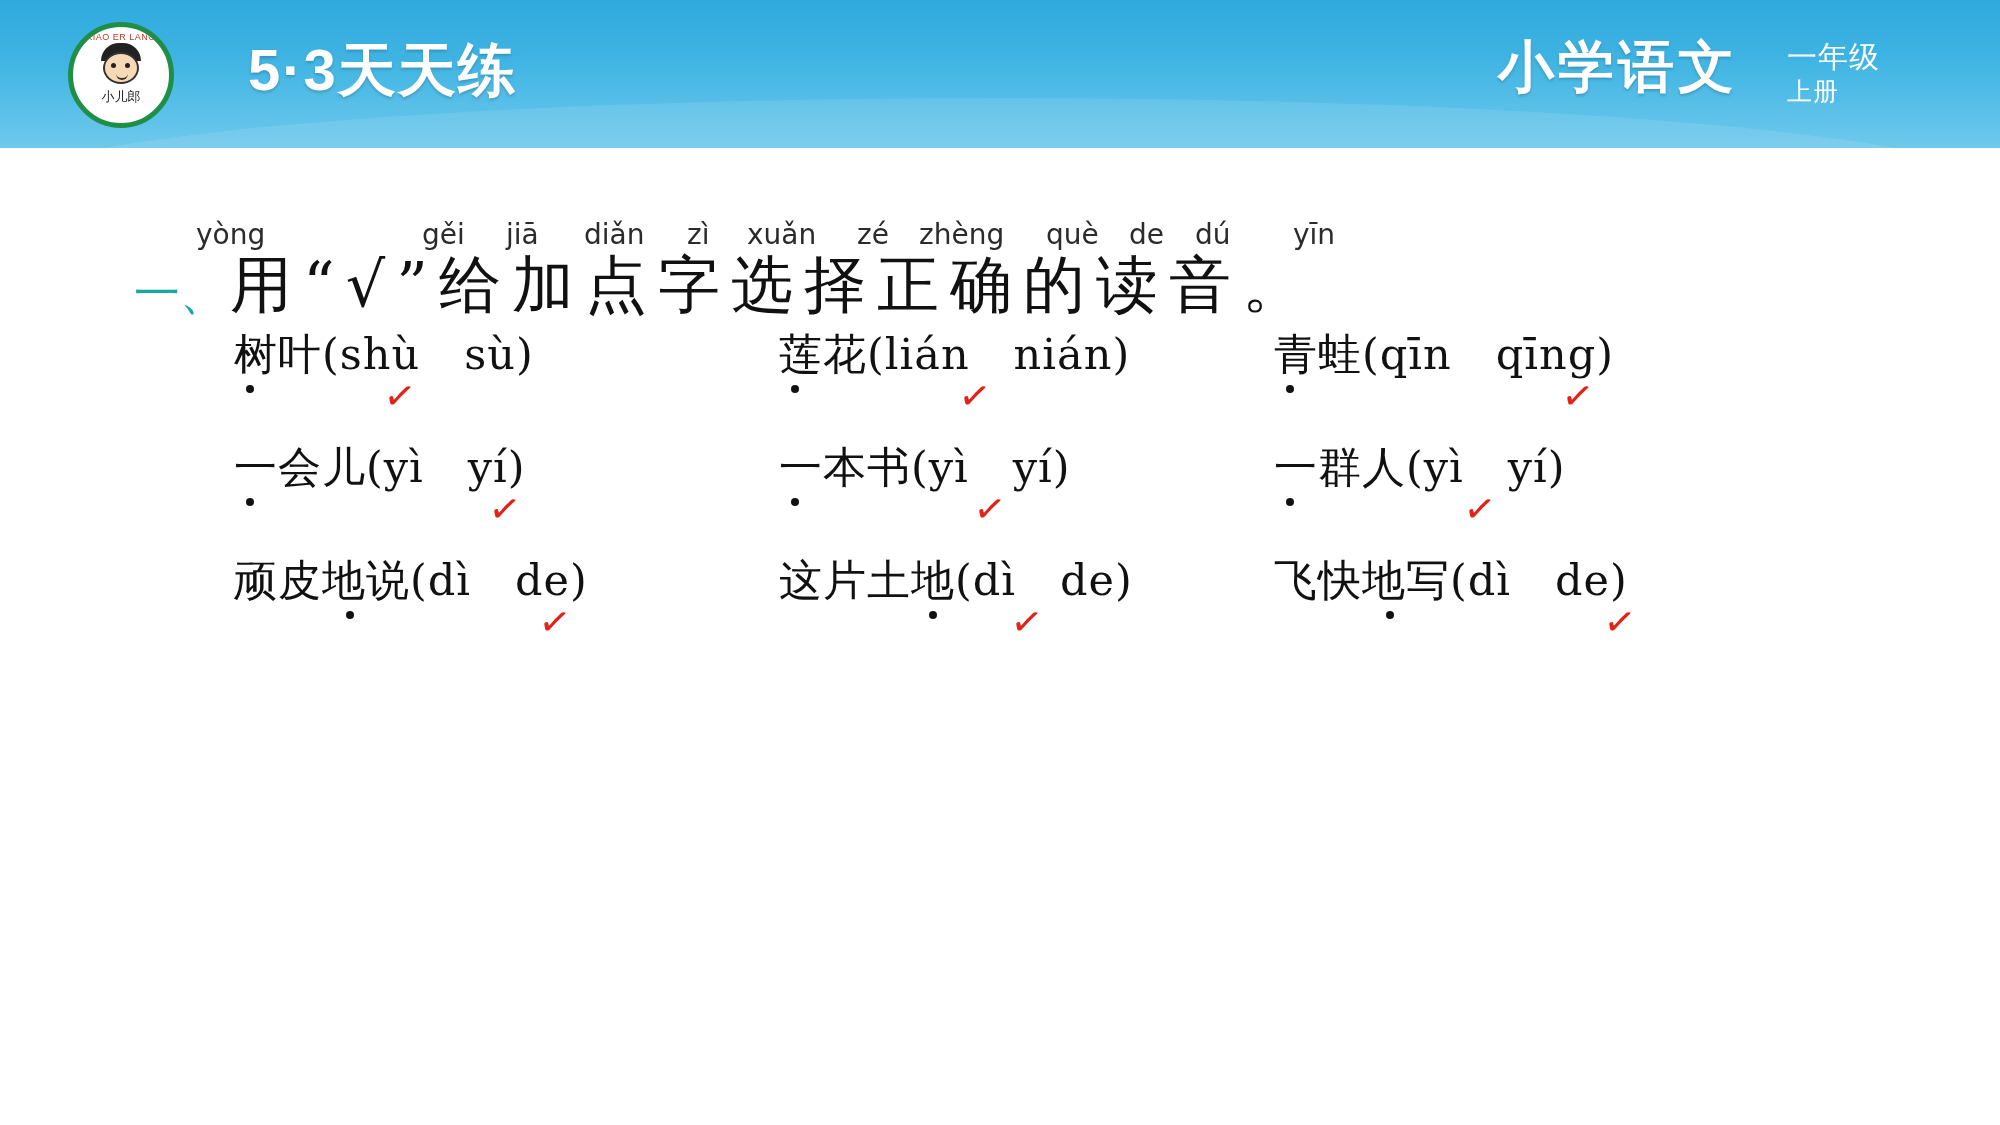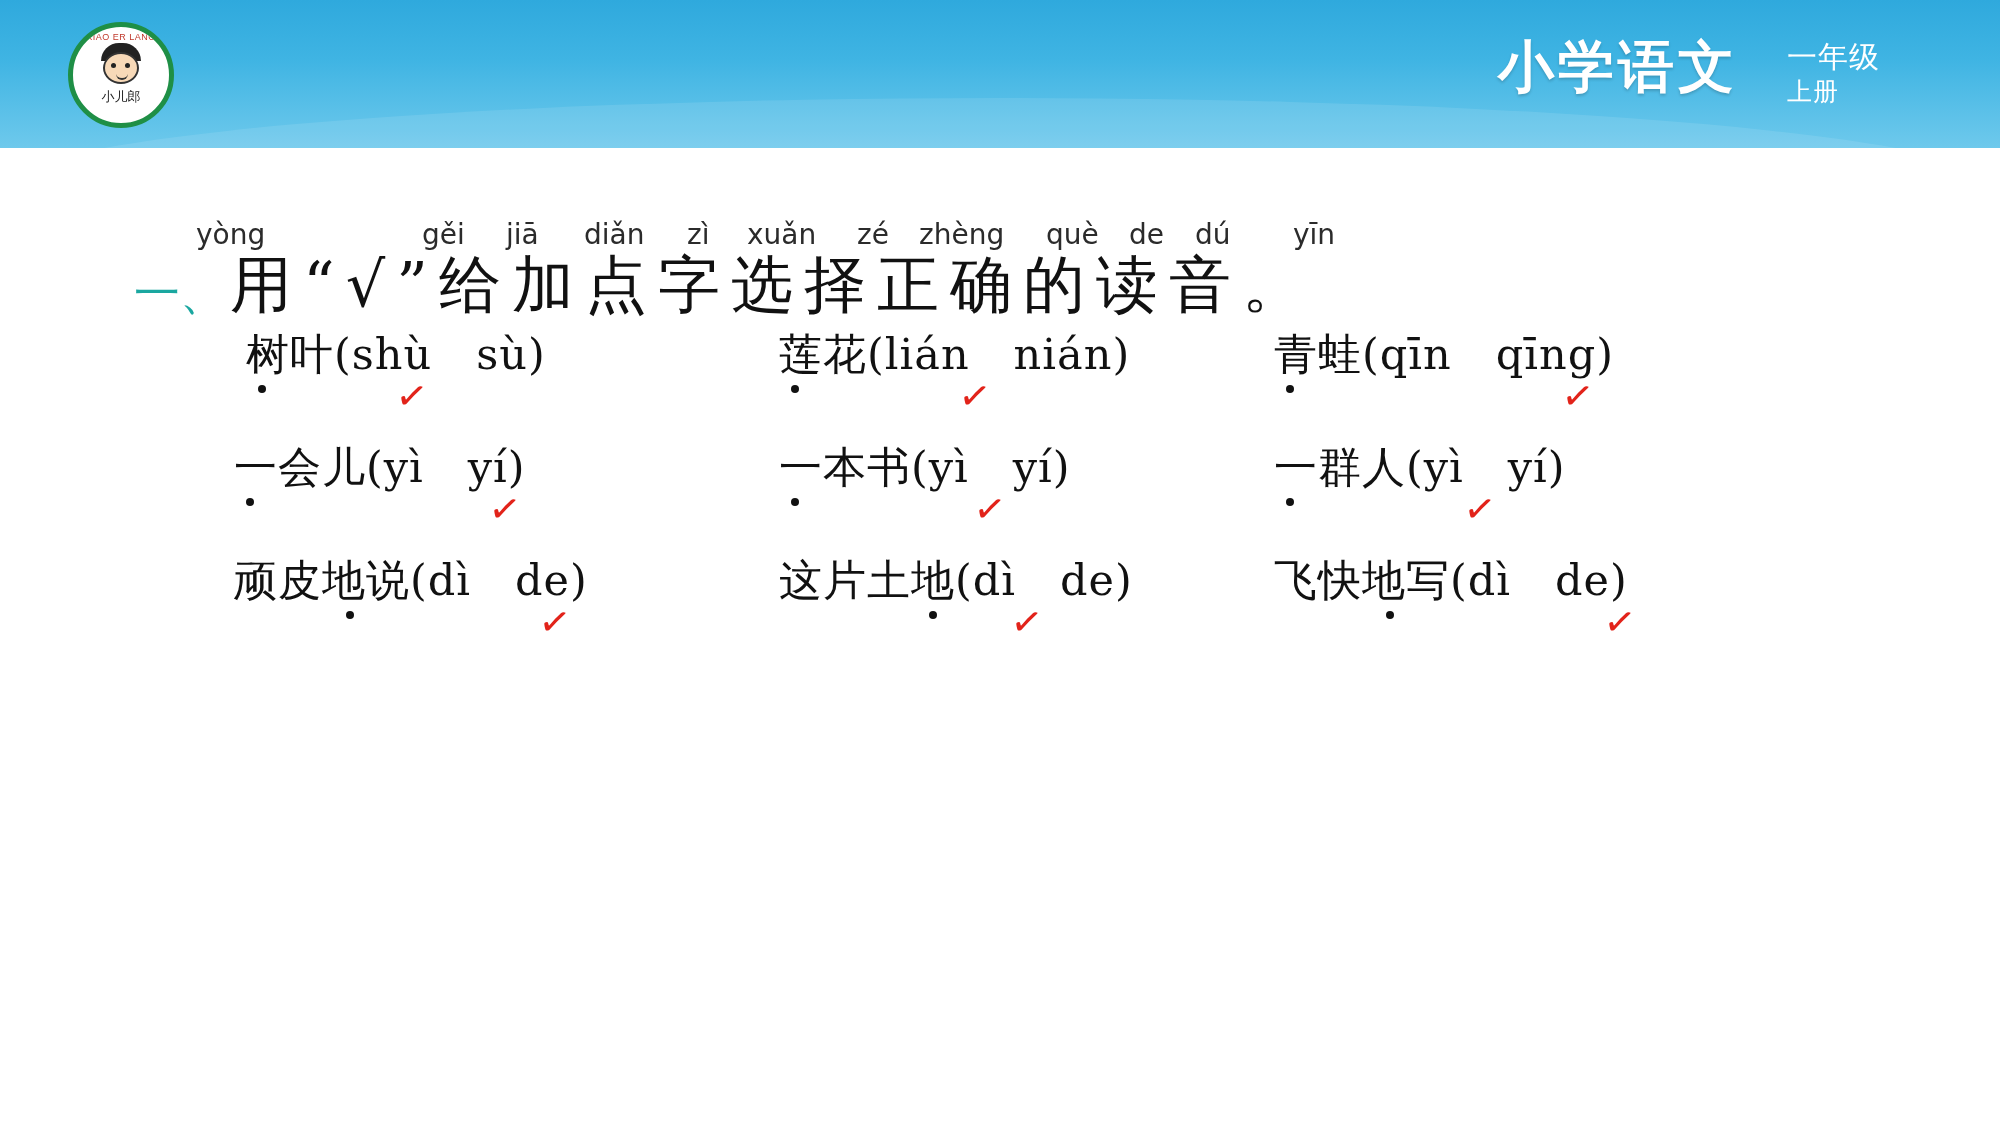--- a/index.html
+++ b/index.html
@@ -238,20 +238,21 @@
     <div class="logo-face">
       <div class="hair"></div>
       <div class="head"></div>
       <div class="eye-l"></div>
       <div class="eye-r"></div>
       <div class="mouth"></div>
     </div>
     <div class="logo-bottom-text">小儿郎</div>
   </div>
 
+  <div class="brand-title">5·3天天练</div>
   <div class="subject">小学语文</div>
   <div class="grade-block">
     <div class="grade-line1">一年级</div>
     <div class="grade-line2">上册</div>
   </div>
 </div>
 
 <div class="sheet">
 
   <div class="q-block">
@@ -270,21 +271,21 @@
         <span style="left: 1159px;">yīn</span>
       </div>
     <div class="q-main-row">
       <span class="q-number">一、</span>
       <span class="q-text">用“√”给加点字选择正确的读音。</span>
     </div>
   </div>
 
   <div class="answers">
       <div class="ans-row">
-        <div class="ans-cell" style="left: 12px; text-align: center;">
+        <div class="ans-cell" style="left: 0px; text-align: center;">
           <div class="ans-text">树叶(shù　sù)</div>
           <span class="dot" style="left: 12px; top: 52px;"></span>
           <span class="check" style="left: 150px; top: 44px;">✓</span>
         </div>
         <div class="ans-cell" style="left: 545px;">
           <div class="ans-text">莲花(lián　nián)</div>
           <span class="dot" style="left: 12px; top: 52px;"></span>
           <span class="check" style="left: 180px; top: 44px;">✓</span>
         </div>
         <div class="ans-cell" style="left: 1040px;">

